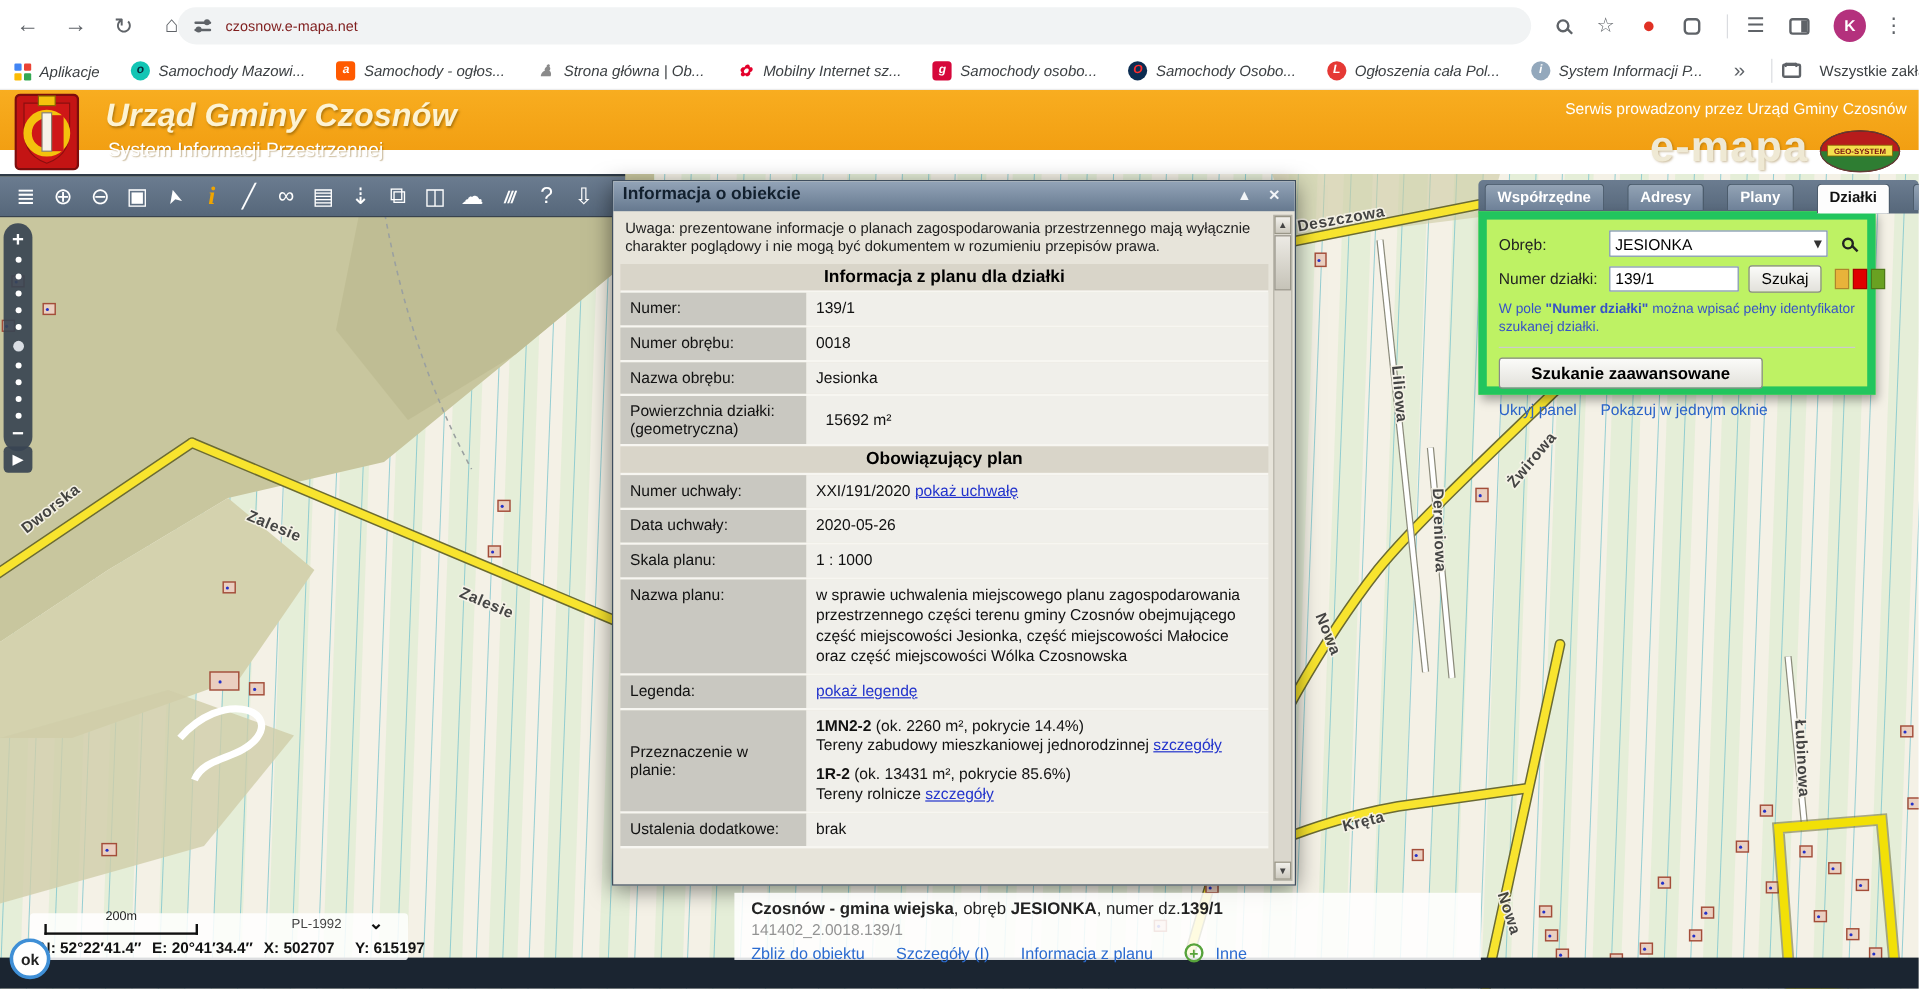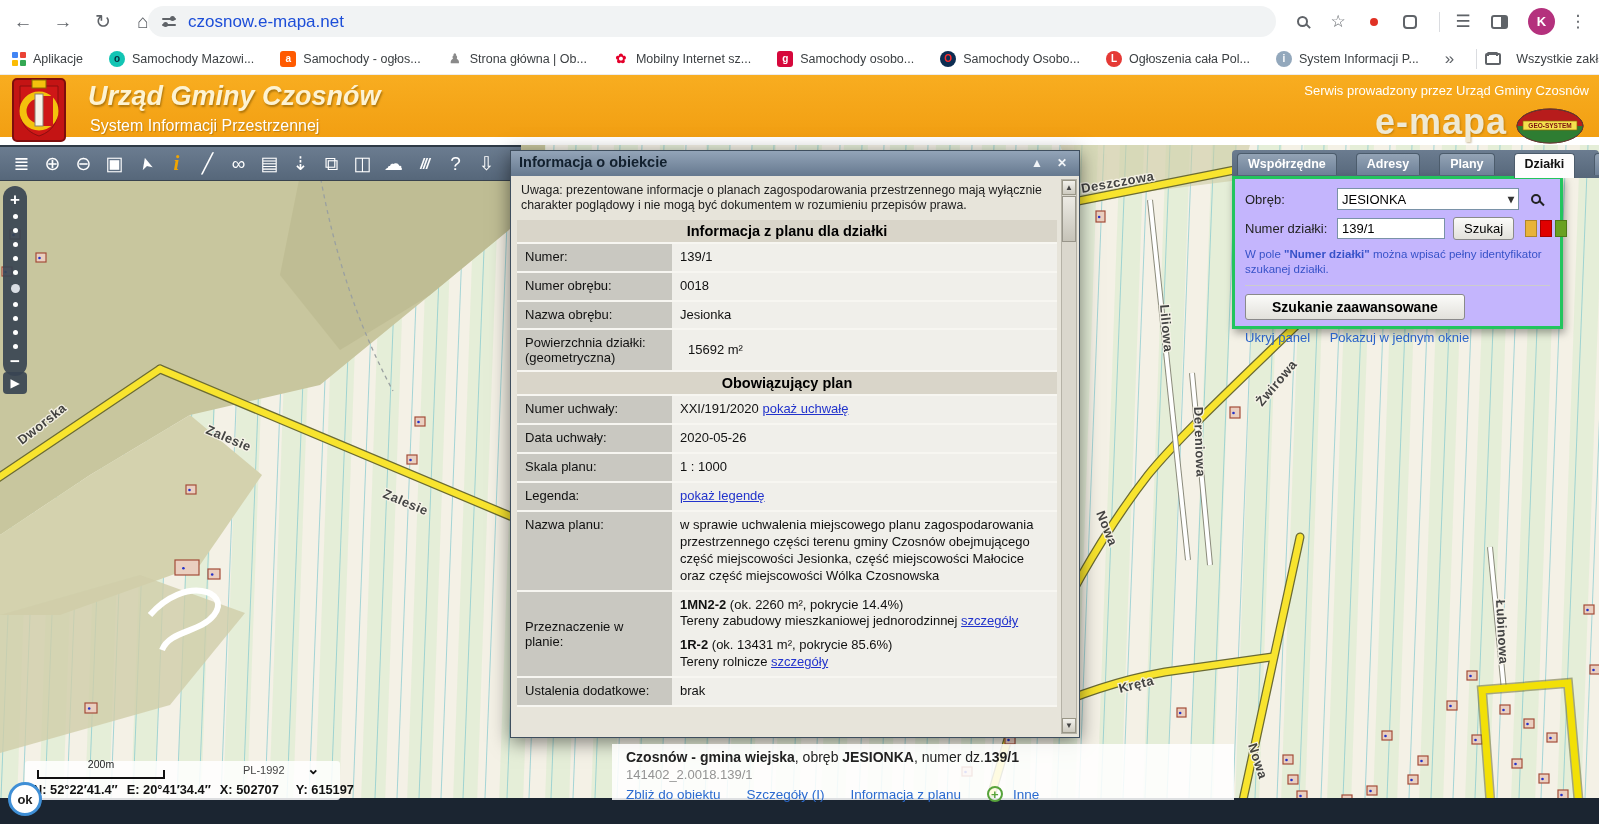--- a/index.html
+++ b/index.html
@@ -8,21 +8,21 @@
 
   
   #chrome-toolbar { position:absolute; left:0; top:0; width:100%; height:43px; background:#fff; display:flex; align-items:center; }
   .nav-ico { width:34px; height:34px; display:flex; align-items:center; justify-content:center; font-size:19px; color:#5f6368; border-radius:50%; margin-left:6px; }
   .addr-pill { position:absolute; left:148px; top:6px; width:1128px; height:31px; background:#f1f3f4; border-radius:16px; display:flex; align-items:center; padding:0 14px; }
   .tune { width:14px; height:12px; position:relative; margin-right:12px; }
   .tune i { position:absolute; left:0; width:14px; height:2px; background:#5f6368; border-radius:1px; display:block; }
   .tune i:nth-child(1){ top:2px; } .tune i:nth-child(2){ top:8px; }
   .tune i:nth-child(1)::after,.tune i:nth-child(2)::after { content:""; position:absolute; top:-2px; width:5px; height:5px; border-radius:50%; background:#5f6368; }
   .tune i:nth-child(1)::after { right:1px; } .tune i:nth-child(2)::after { left:1px; }
-  .url-text { font-size:17px; color:#1d4ed8; }
+  .url-text { font-size:12px; color:#7f1d1d; }
   .chrome-right { position:absolute; right:0; top:0; height:43px; display:flex; align-items:center; }
   .mag { width:11px; height:11px; border:2px solid #5f6368; border-radius:50%; position:relative; }
   .mag::after { content:""; position:absolute; width:6px; height:2px; background:#5f6368; transform:rotate(45deg); right:-5px; bottom:-2px; }
   .ico-btn { width:30px; display:flex; align-items:center; justify-content:center; color:#5f6368; font-size:17px; margin-right:6px; }
   .ext-red { width:8px; height:8px; border:4px solid #e03124; border-radius:50%; }
   .ext-frame { width:14px; height:14px; border:2px solid #5f6368; border-radius:4px; }
   .vsep { width:1px; height:20px; background:#dadce0; margin:0 8px; }
   .sidebar-ico { width:17px; height:14px; border:2px solid #5f6368; border-radius:3px; position:relative; }
   .sidebar-ico::after { content:""; position:absolute; right:0; top:0; bottom:0; width:5px; background:#5f6368; }
   .avatar { width:27px; height:27px; border-radius:50%; background:#b4317d; color:#fff; font-size:13px; font-weight:bold; display:flex; align-items:center; justify-content:center; margin:0 8px; }
@@ -34,21 +34,21 @@
   .fav-grid i { width:6px; height:6px; border-radius:1px; }
   .bm-label { font-size:12.5px; color:#3c4043; margin-left:7px; white-space:nowrap; }
   .bm-tail { margin-left:auto; display:flex; align-items:center; }
   .overflow-chevrons { font-size:17px; color:#5f6368; margin-right:14px; }
   .folder { width:16px; height:12px; background:#5f6368; border-radius:2px; position:relative; margin-right:8px; }
   .folder::before { content:""; position:absolute; top:-3px; left:0; width:7px; height:3px; background:#5f6368; border-radius:2px 2px 0 0; }
   .folder { background:transparent; border:2px solid #5f6368; }
   .folder::before { background:transparent; border:2px solid #5f6368; border-bottom:none; height:2px; }
 
   
-  #site-header { position:absolute; left:0; top:75px; width:100%; height:62px; background:linear-gradient(#f8ad20,#f29f12); }
+  #site-header { position:absolute; left:0; top:75px; width:100%; height:50px; background:linear-gradient(#f8ad20,#f29f12); }
   #crest { position:absolute; left:12px; top:3px; width:54px; height:64px; }
   #hdr-title { position:absolute; left:88px; top:6px; font-size:27px; font-weight:bold; font-style:italic; color:#fdf3d3; text-shadow:1px 2px 2px rgba(120,80,0,.55); }
   #hdr-sub { position:absolute; left:90px; top:42px; font-size:16px; font-weight:normal; color:#ffffff; text-shadow:1px 1px 1px rgba(120,80,0,.4); }
   #hdr-note { position:absolute; right:10px; top:8px; font-size:13px; color:#fff; }
   #brand { position:absolute; right:92px; top:26px; font-size:36px; font-weight:bold; color:#efe9d4; text-shadow:1px 1px 2px rgba(120,80,0,.4); letter-spacing:1px; }
   #geo-logo { position:absolute; right:14px; top:32px; }
 
   
   #map-wrap { position:absolute; left:0; top:145px; width:1599px; height:679px; }
   .street-label { font-size:13px; fill:#3c3c3c; letter-spacing:.5px; paint-order:stroke; stroke:#f6f3e8; stroke-width:2.5px; font-weight:bold; opacity:.95; }
@@ -88,21 +88,21 @@
   .std-btn { font-size:13px; padding:3px 10px; background:linear-gradient(#fbfbf9,#e2e1db); border:1px solid #8a8a8a; border-radius:3px; cursor:pointer; font-family:"Liberation Sans",sans-serif; }
   #dlg-scroll { position:absolute; right:2px; top:28px; bottom:3px; width:16px; background:#dad7cd; border:1px solid #b5b2a7; }
   .sarrow { position:absolute; left:0; right:0; height:15px; background:linear-gradient(#f2f1ec,#cdcabf); border:1px solid #999687; font-size:8px; color:#444; text-align:center; line-height:14px; cursor:pointer; }
   #sarrow-up { top:0; } #sarrow-down { bottom:0; }
   #sthumb { position:absolute; left:0; right:0; top:16px; height:46px; background:linear-gradient(#eceae4,#c6c3b8); border:1px solid #98958a; cursor:grab; }
 
   
   #tabs { position:absolute; left:1237px; top:153px; display:flex; gap:19px; z-index:4; }
   .tab { padding:3px 10px 4px 10px; font-size:12.5px; font-weight:bold; color:#fff; background:linear-gradient(#93a3b5,#6e8198); border:1px solid #4c5c6c; border-bottom:none; border-radius:4px 4px 0 0; cursor:pointer; white-space:nowrap; }
   .tab.active { background:#fdfdfd; color:#111; padding-bottom:7px; margin-bottom:-3px; }
-  #search-panel { position:absolute; left:1232px; top:176px; width:331px; height:153px; background:#c4b5fd; border:3px solid #22c55e; box-shadow:2px 4px 8px rgba(0,0,0,.35); padding:9px 10px 6px 10px; z-index:3; }
+  #search-panel { position:absolute; left:1232px; top:176px; width:331px; height:153px; background:#bef264; border:7px solid #22c55e; box-shadow:2px 4px 8px rgba(0,0,0,.35); padding:9px 10px 6px 10px; z-index:3; }
   .p-row { display:flex; align-items:center; margin-bottom:7px; }
   .p-lbl { width:92px; font-size:13px; color:#222; flex:0 0 auto; }
   .select { width:182px; height:22px; border:1px solid #7a92a8; background:#fff; font-size:13px; display:flex; align-items:center; padding:0 4px; justify-content:space-between; cursor:pointer; }
   .select .chev { font-size:12px; color:#333; font-weight:bold; }
   .mag-dark { width:10px; height:10px; border:2px solid #222; border-radius:50%; position:relative; margin-left:12px; }
   .mag-dark::after { content:""; position:absolute; width:7px; height:2px; background:#222; transform:rotate(45deg); right:-6px; bottom:-2px; }
   #parcel-input { width:108px; height:21px; border:1px solid #7a92a8; font-size:13px; padding:0 4px; font-family:"Liberation Sans",sans-serif; }
   #szukaj-btn { margin-left:8px; }
   .chip { width:12px; height:17px; display:inline-block; margin-left:3px; border:1px solid rgba(0,0,0,.25); cursor:pointer; }
   #chips { margin-left:8px; display:flex; align-items:center; }
@@ -162,21 +162,21 @@
       <span class="ico-btn">☰</span>
       <span class="ico-btn">
           <span class="sidebar-ico"></span>
         </span>
       <span class="avatar">K</span>
       <span class="ico-btn">⋮</span>
     </div>
   </div>
 
   <div id="bookmarks-bar">
-    <div style="display:flex;align-items:center;">
+    <div style="display:flex;align-items:flex-end;font-style:italic;">
         <div class="bm">
           <span class="fav-grid">
             <i style="background: rgb(66, 133, 244);"></i>
             <i style="background: rgb(234, 67, 53);"></i>
             <i style="background: rgb(251, 188, 5);"></i>
             <i style="background: rgb(52, 168, 83);"></i>
           </span>
           <span class="bm-label">Aplikacje</span>
         </div>
         <div class="bm">
@@ -577,26 +577,26 @@
       </div>
       <div class="trow">
         <div class="tl"><span>Data uchwały:</span></div>
         <div class="tv"><span>2020-05-26</span></div>
       </div>
       <div class="trow">
         <div class="tl"><span>Skala planu:</span></div>
         <div class="tv"><span>1 : 1000</span></div>
       </div>
       <div class="trow">
+        <div class="tl"><span>Nazwa planu:</span></div>
+        <div class="tv"><span>w sprawie uchwalenia miejscowego planu zagospodarowania przestrzennego części terenu gminy Czosnów obejmującego część miejscowości Jesionka, część miejscowości Małocice oraz część miejscowości Wólka Czosnowska</span></div>
+      </div>
+      <div class="trow">
         <div class="tl"><span>Legenda:</span></div>
         <div class="tv"><span class="lnk">pokaż legendę</span></div>
-      </div>
-      <div class="trow">
-        <div class="tl"><span>Nazwa planu:</span></div>
-        <div class="tv"><span>w sprawie uchwalenia miejscowego planu zagospodarowania przestrzennego części terenu gminy Czosnów obejmującego część miejscowości Jesionka, część miejscowości Małocice oraz część miejscowości Wólka Czosnowska</span></div>
       </div>
       <div class="trow">
         <div class="tl" style="display:flex;align-items:center;">
             <span>Przeznaczenie w planie:</span>
           </div>
         <div class="tv">
           <div class="dest">
             <span class="code">1MN2-2</span><span> (ok. 2260 m², pokrycie 14.4%)</span><br>
             <span>Tereny zabudowy mieszkaniowej jednorodzinnej </span><span class="lnk">szczegóły</span>
           </div>

